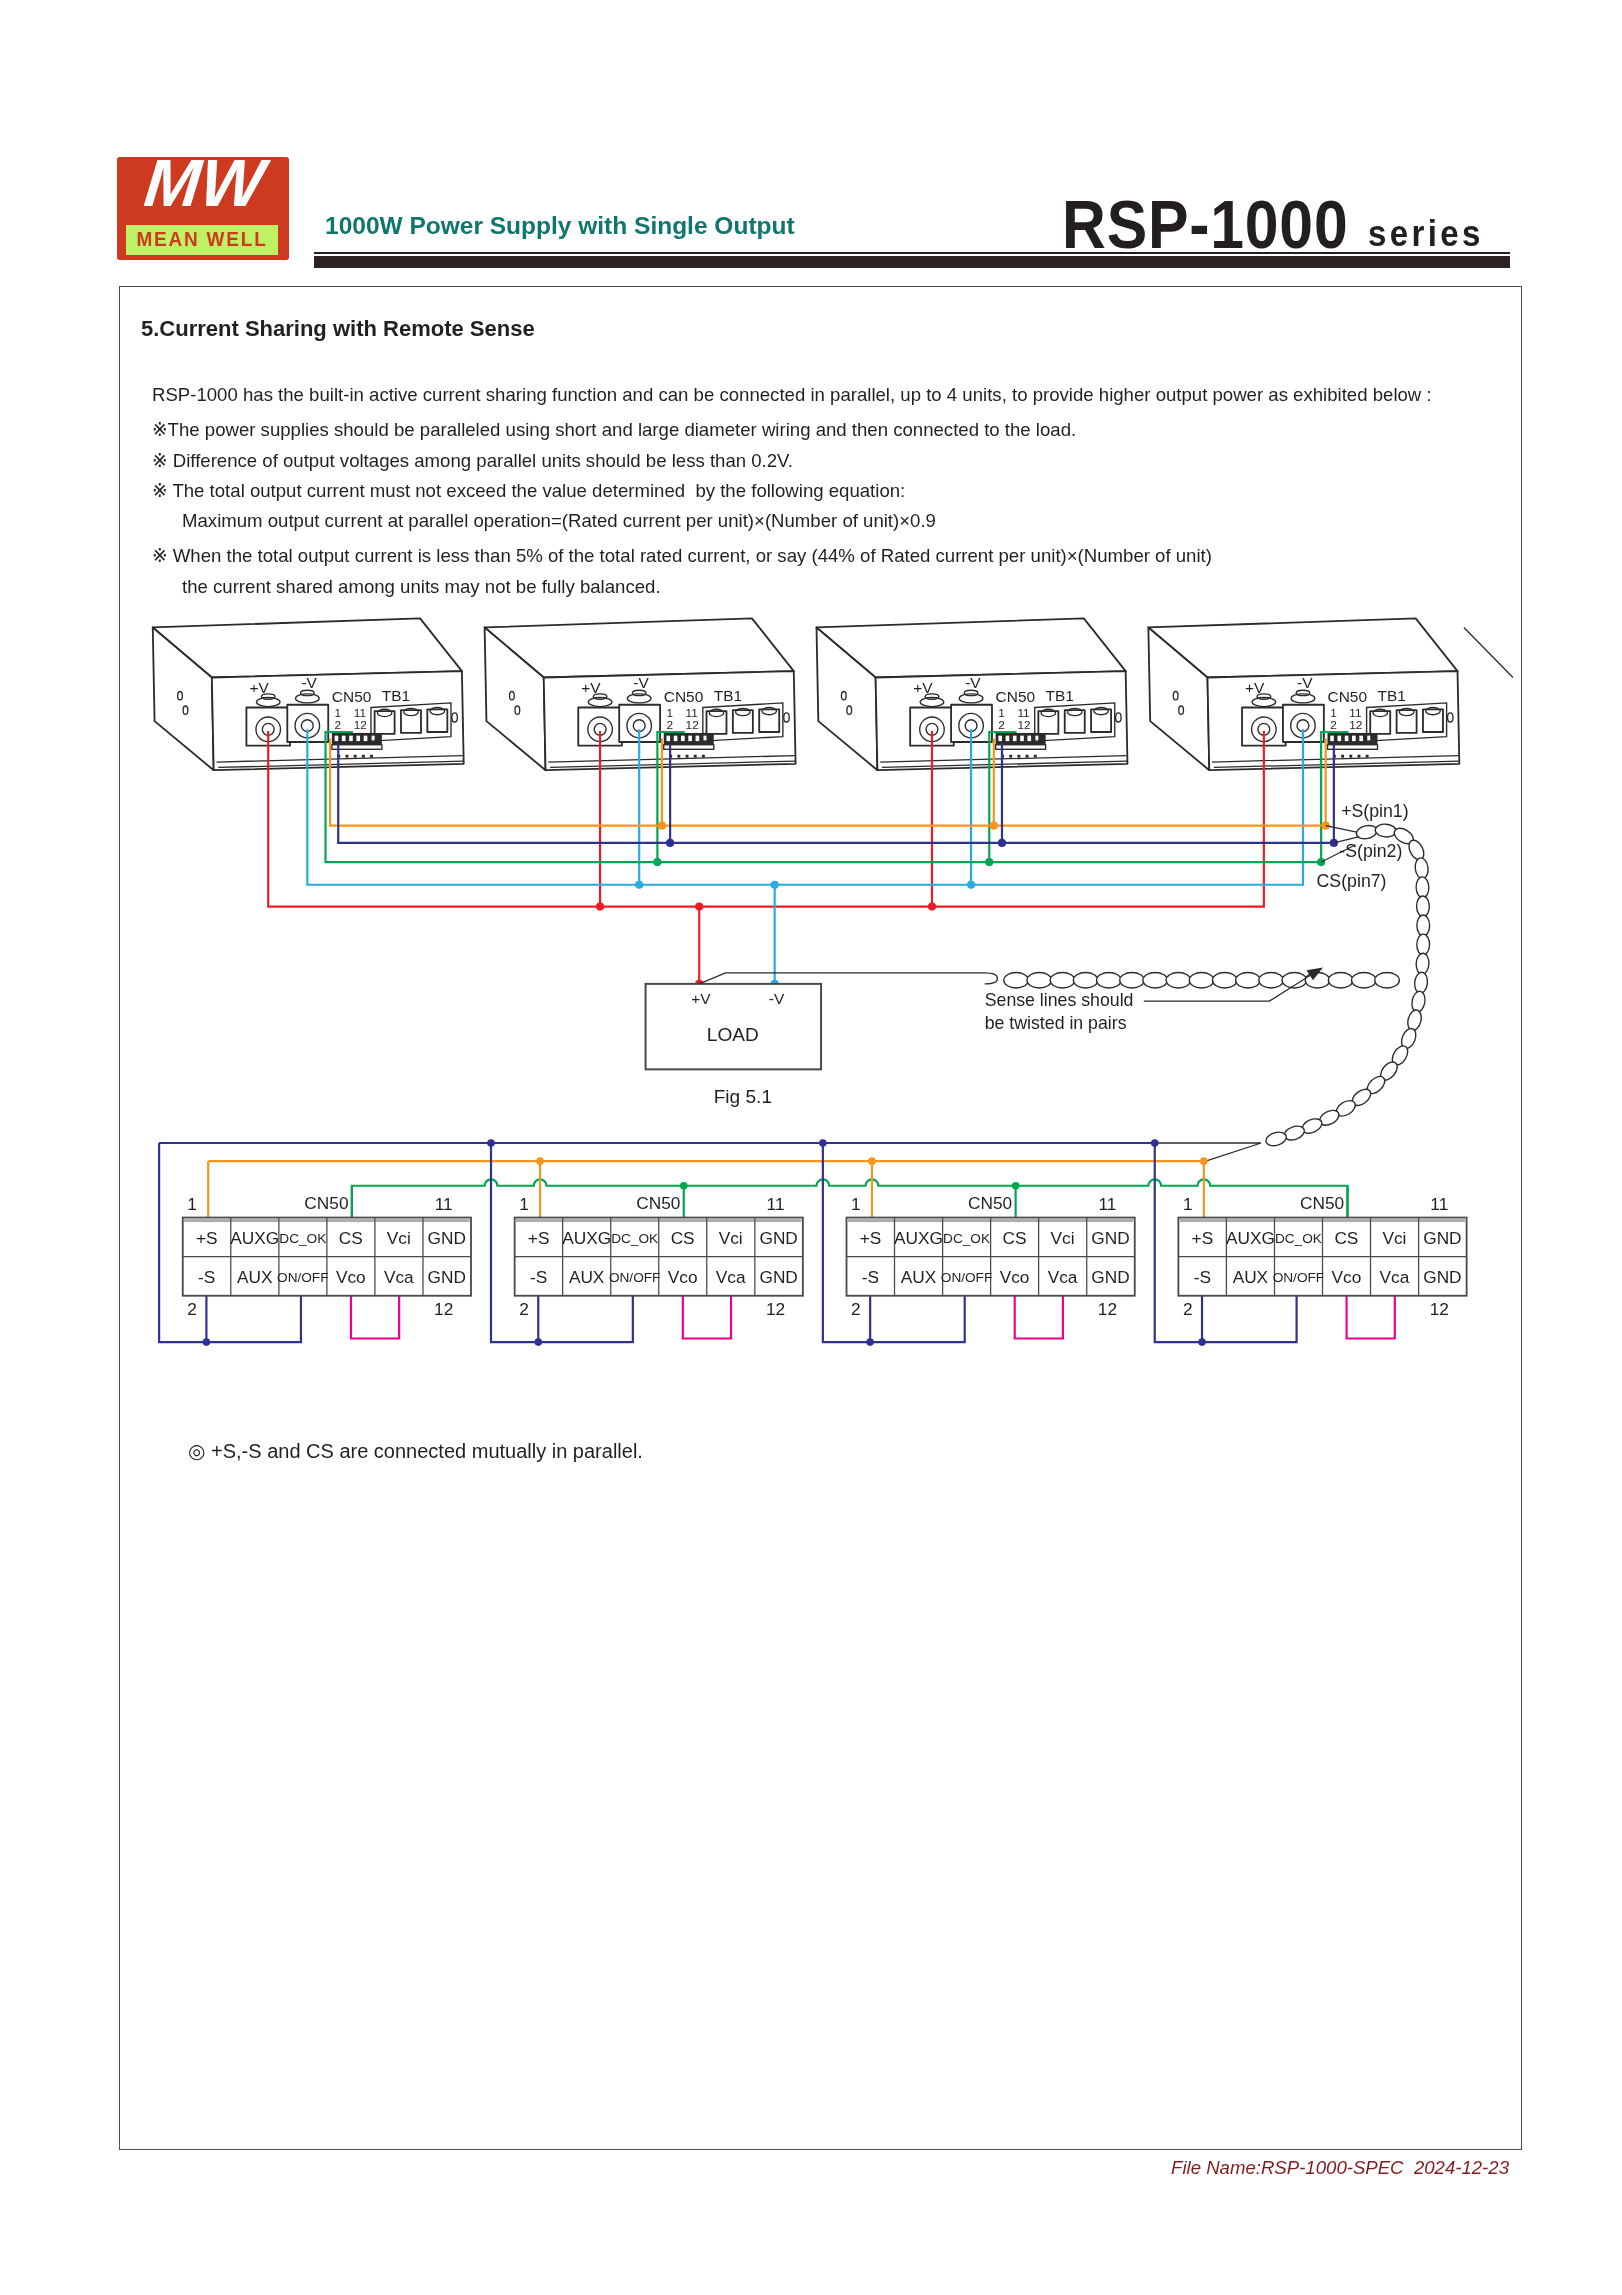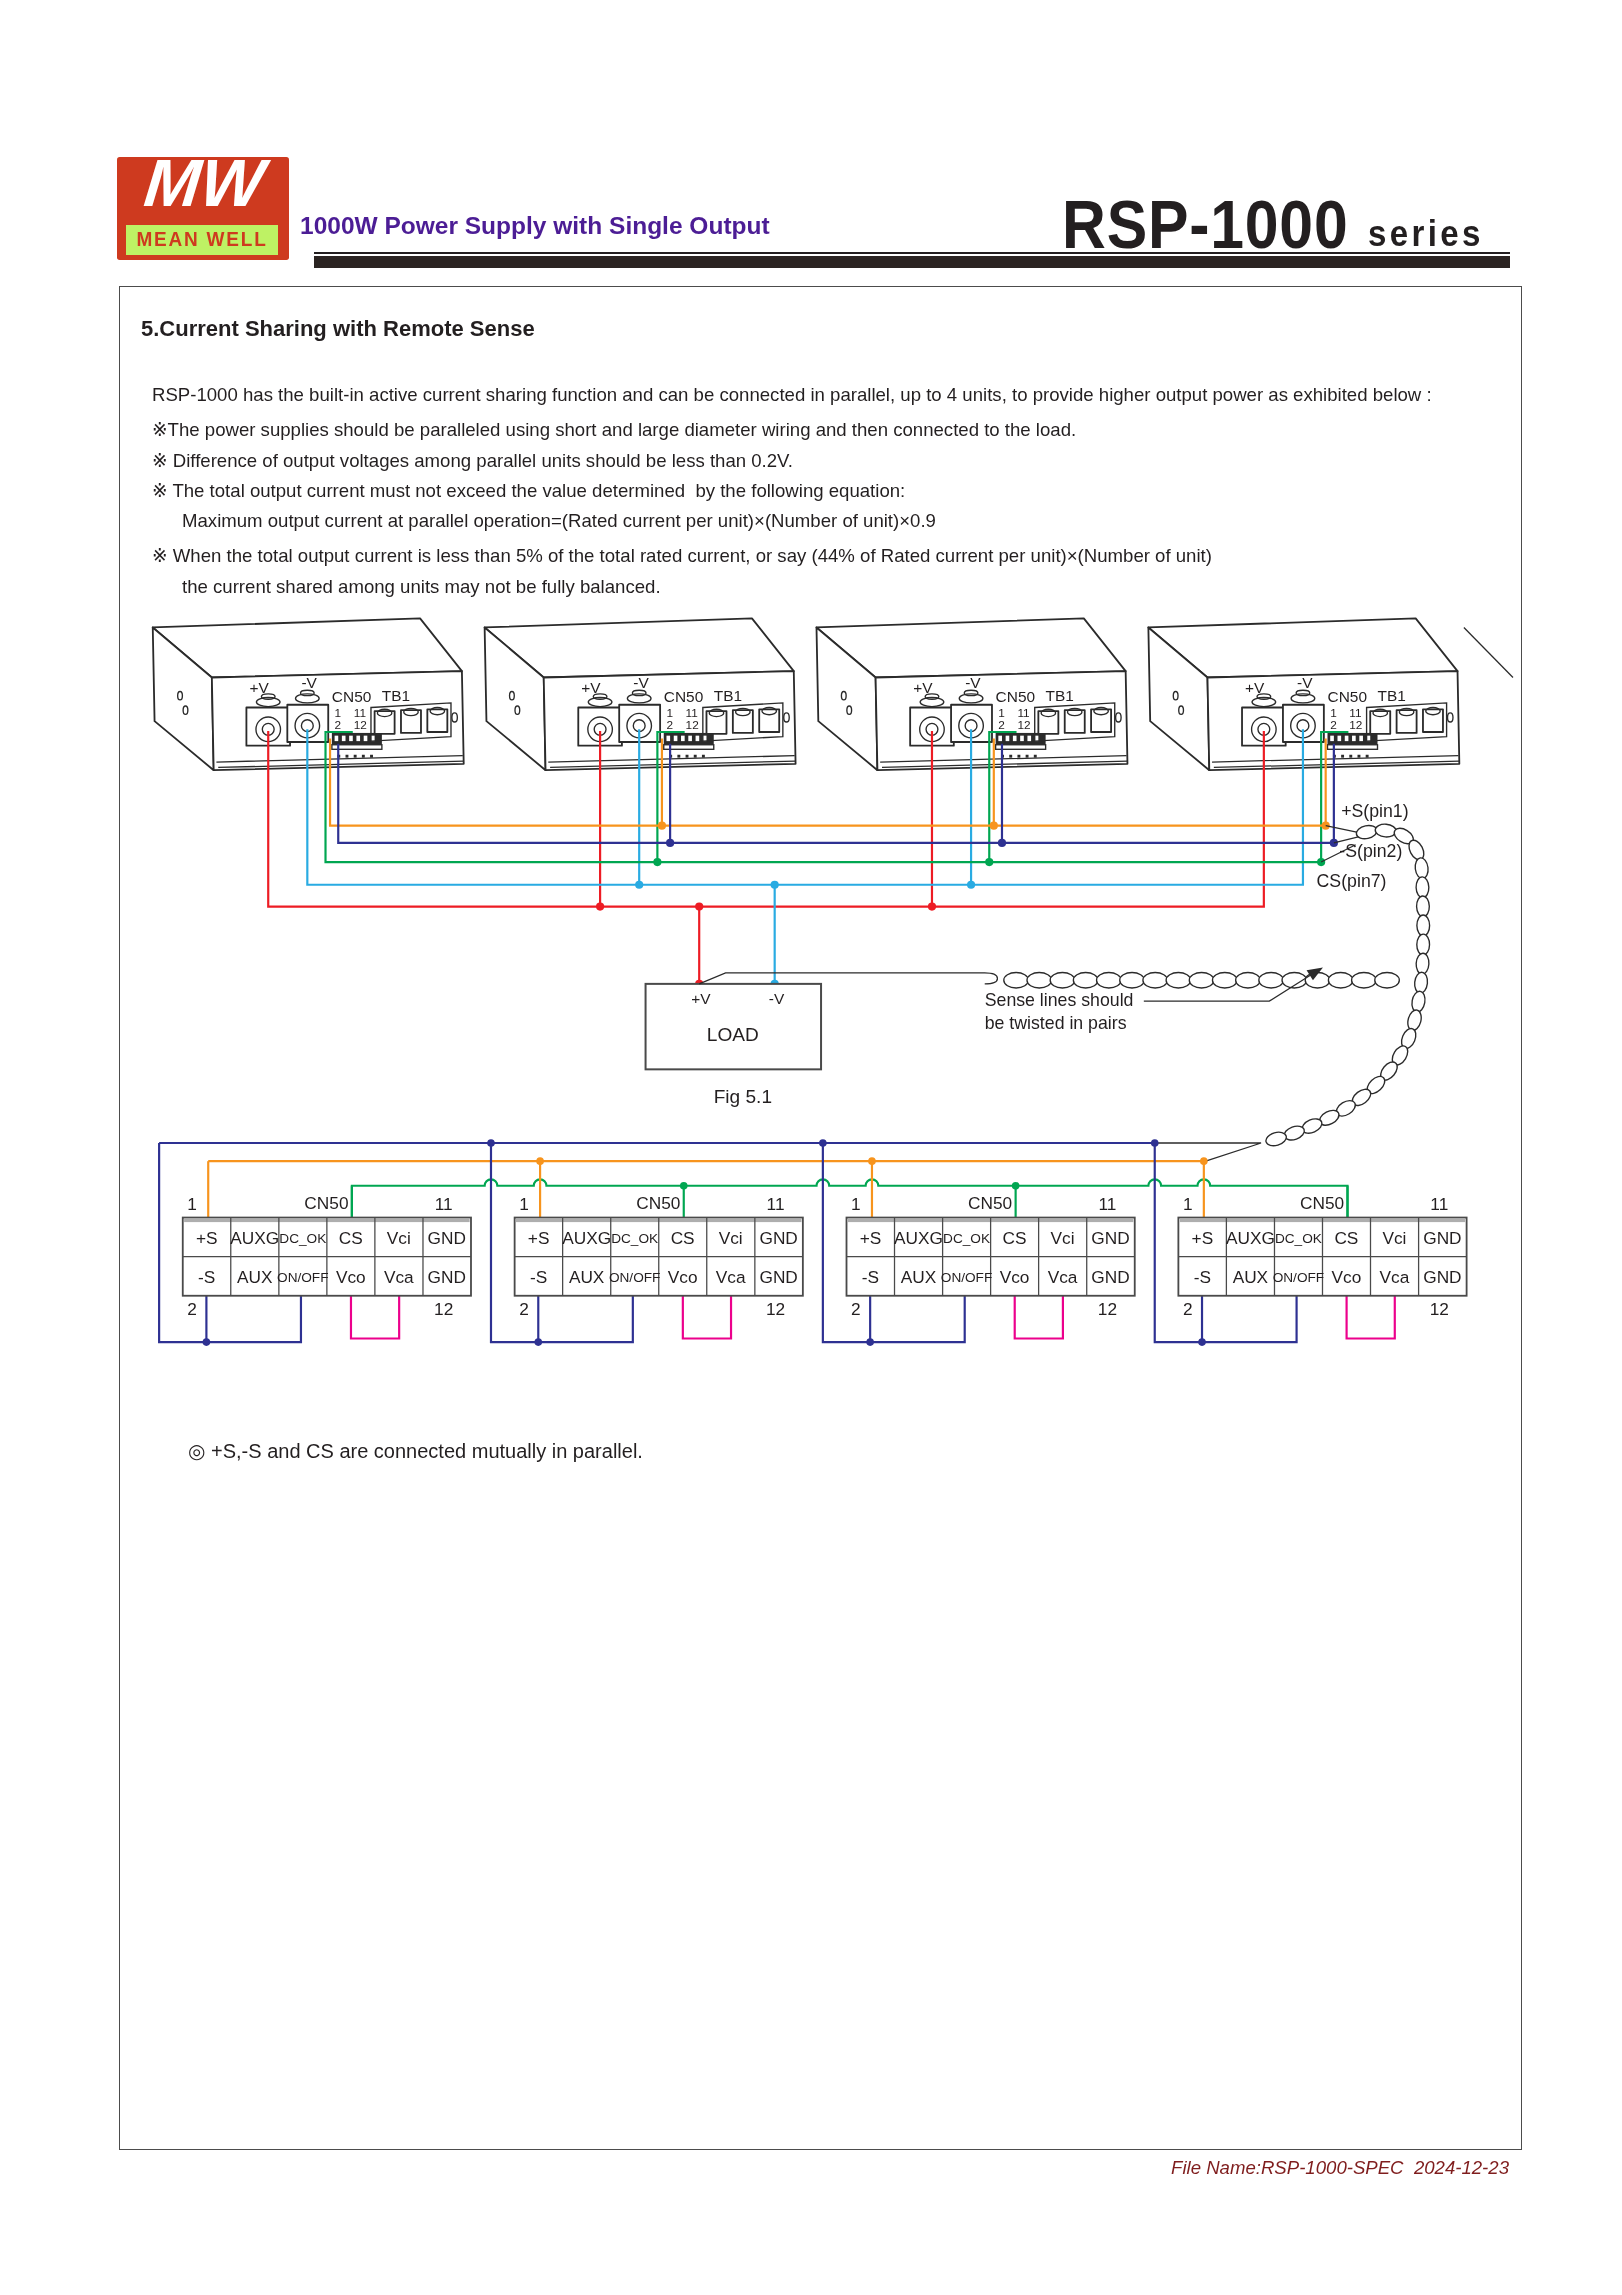--- a/index.html
+++ b/index.html
@@ -3,21 +3,21 @@
 <meta charset="utf-8">
 <style>
   html,body{margin:0;padding:0;background:#ffffff;}
   body{width:1623px;height:2296px;position:relative;font-family:"Liberation Sans","DejaVu Sans",sans-serif;color:#231F20;}
   .abs{position:absolute;}
   
   .logo{left:117px;top:157px;width:172px;height:103px;background:#CE3A1F;border-radius:2.7px;overflow:hidden;}
   .logo-mw{position:absolute;left:14.5px;top:-12.7px;width:145px;text-align:center;font-size:67px;font-weight:bold;font-style:italic;color:#ffffff;transform:skewX(-6deg);letter-spacing:0px;}
   .logo-band{position:absolute;left:9px;top:68px;width:152px;height:30px;background:#bef264;display:flex;align-items:center;justify-content:center;}
   .logo-band span{color:#CE3A1F;font-weight:bold;font-size:19px;letter-spacing:1.8px;transform:scaleY(1.05);}
-  .doc-title{left:300px;top:212px;font-size:24.5px;font-weight:bold;color:#4c1d95;}
+  .doc-title{left:325px;top:212px;font-size:24.5px;font-weight:bold;color:#0f766e;}
   .series-name{left:1062px;top:185px;font-size:69px;font-weight:bold;letter-spacing:0.9px;transform:scaleX(0.88);transform-origin:left;white-space:pre;}
   .series-word{left:1368px;top:213px;font-size:36px;font-weight:bold;letter-spacing:3.6px;transform:scaleX(0.92);transform-origin:left;}
   .rule-thin{left:314px;top:252px;width:1196px;height:1.8px;background:#231F20;}
   .rule-bar{left:314px;top:256px;width:1196px;height:11.8px;background:#2B2422;}
   
   .content-box{left:119px;top:286px;width:1401px;height:1862px;border:1.8px solid #4c4c4c;}
   .sec-head{left:141px;top:316px;font-size:22px;font-weight:bold;white-space:pre;}
   .bline{font-size:18.6px;white-space:pre;margin-top:34px;}
   .note-line{left:152px;top:1439px;font-size:20px;white-space:pre;margin-left:36px;}
   .footer{right:114px;top:2157px;font-size:18.6px;font-style:italic;color:#7f1d1d;white-space:pre;}

